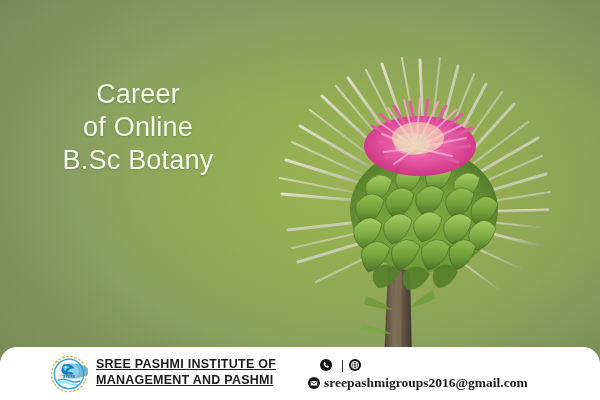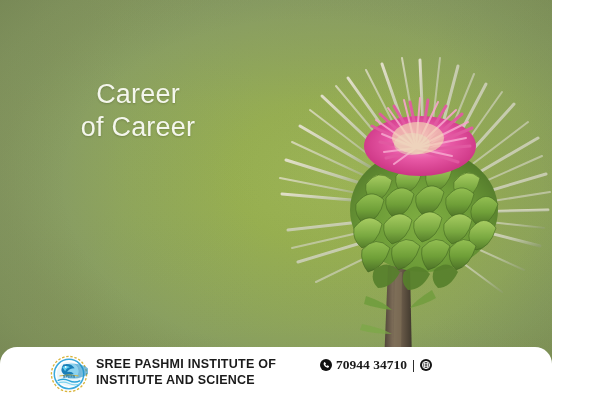--- a/index.html
+++ b/index.html
@@ -2,21 +2,21 @@
 <html><head>
 <meta charset="utf-8">
 <style>
   html, body {
     margin: 0;
     padding: 0;
     background: #ffffff;
   }
   #poster {
     position: relative;
-    width: 552px;
+    width: 600px;
     height: 400px;
     overflow: hidden;
     font-family: "Liberation Sans", sans-serif;
     background: #8ea35f;
   }
 
   
   .bg-base {
     position: absolute;
     inset: 0;
@@ -105,21 +105,21 @@
     position: absolute;
     left: 96px;
     top: 9px;
     color: #1b1b1b;
     font-size: 12.5px;
     font-weight: bold;
     line-height: 16px;
     letter-spacing: 0.25px;
     font-family: "Liberation Sans", sans-serif;
   }
-  .inst-name span { display: block; white-space: nowrap; }
+  .inst-name span { display: block; white-space: nowrap; text-decoration: underline; }
 
   .contact {
     position: absolute;
     left: 320px;
     top: 9px;
     color: #1b1b1b;
     font-family: "Liberation Serif", serif;
     font-size: 13.5px;
     font-weight: bold;
     line-height: 18px;
@@ -310,21 +310,22 @@
             <path d="M154 114 L132 130"></path>
         </g>
         <ellipse cx="156" cy="104" rx="26" ry="16" fill="#f3ddb4" opacity="0.65"></ellipse>
         <ellipse cx="150" cy="110" rx="18" ry="11" fill="#e9e0bd" opacity="0.5"></ellipse>
       </g>
     </svg>
   </div>
 
   <div class="headline">
     <span class="hl-line">Career</span>
-    <span class="hl-line">of Career</span>
+    <span class="hl-line">of Online</span>
+    <span class="hl-line">B.Sc Botany</span>
   </div>
 
   <div class="footer">
 
     <div class="logo">
       <svg viewBox="0 0 40 40" xmlns="http://www.w3.org/2000/svg">
         <circle cx="20" cy="20" r="19" fill="#ffffff"></circle>
         <circle cx="20" cy="20" r="18.5" fill="none" stroke="#d9b43a" stroke-width="1.4" stroke-dasharray="2.6 1.8"></circle>
         <circle cx="20" cy="20" r="15.5" fill="none" stroke="#39a9dc" stroke-width="1.6"></circle>
         <circle cx="20" cy="20" r="13" fill="#e8f6fc"></circle>
@@ -335,41 +336,50 @@
         <circle cx="16.5" cy="12.5" r="0.9" fill="#ffffff"></circle>
         <path d="M8 27 q6 -3 12 0 q6 3 12 0" stroke="#2aa3d8" stroke-width="1.5" fill="none"></path>
         <path d="M8 30 q6 -3 12 0 q6 3 12 0" stroke="#7fd4ef" stroke-width="1.3" fill="none"></path>
         <path d="M10 22 q10 -2 20 0" stroke="#d9b43a" stroke-width="1" fill="none"></path>
         <text x="20" y="24.6" font-family="Liberation Sans, sans-serif" font-size="4.2" font-weight="bold" fill="#1a6f9e" text-anchor="middle">SPIMS</text>
       </svg>
     </div>
 
     <div class="inst-name">
       <span>SREE PASHMI INSTITUTE OF</span>
-      <span>INSTITUTE AND SCIENCE</span>
+      <span>MANAGEMENT AND PASHMI</span>
     </div>
 
     <div class="contact">
       <div class="crow">
         <span class="cicon">
           <svg viewBox="0 0 12 12" xmlns="http://www.w3.org/2000/svg">
             <circle cx="6" cy="6" r="6" fill="#111111"></circle>
             <path d="M4 3.4 q0.7 -0.6 1.2 0 l0.7 1 q0.2 0.4 -0.2 0.7 l-0.4 0.3 q0.5 1.1 1.5 1.6 l0.3 -0.4
                      q0.3 -0.4 0.7 -0.2 l1 0.6 q0.6 0.4 0.1 1.1 q-0.7 0.9 -2 0.4 Q4.6 8 3.8 5.8 q-0.4 -1.4 0.2 -2.4 Z" fill="#ffffff"></path>
           </svg>
         </span>
-        <span>70944 34710</span>
         <span class="sep">|</span>
         <span class="cicon">
           <svg viewBox="0 0 12 12" xmlns="http://www.w3.org/2000/svg">
             <circle cx="6" cy="6" r="6" fill="#111111"></circle>
             <circle cx="6" cy="6" r="3.7" fill="none" stroke="#ffffff" stroke-width="0.9"></circle>
             <ellipse cx="6" cy="6" rx="1.7" ry="3.7" fill="none" stroke="#ffffff" stroke-width="0.8"></ellipse>
             <path d="M2.4 6 h7.2" stroke="#ffffff" stroke-width="0.8"></path>
             <path d="M3 4 q3 1.1 6 0" stroke="#ffffff" stroke-width="0.7" fill="none"></path>
             <path d="M3 8 q3 -1.1 6 0" stroke="#ffffff" stroke-width="0.7" fill="none"></path>
           </svg>
         </span>
       </div>
+      <div class="crow row2">
+        <span class="cicon">
+          <svg viewBox="0 0 12 12" xmlns="http://www.w3.org/2000/svg">
+            <circle cx="6" cy="6" r="6" fill="#111111"></circle>
+            <rect x="2.7" y="4" width="6.6" height="4.4" rx="0.5" fill="#ffffff"></rect>
+            <path d="M2.9 4.4 L6 6.7 L9.1 4.4" fill="none" stroke="#111111" stroke-width="0.8"></path>
+          </svg>
+        </span>
+        <span>sreepashmigroups2016@gmail.com</span>
+      </div>
     </div>
 
   </div>
 </div>
 
 </body></html>

